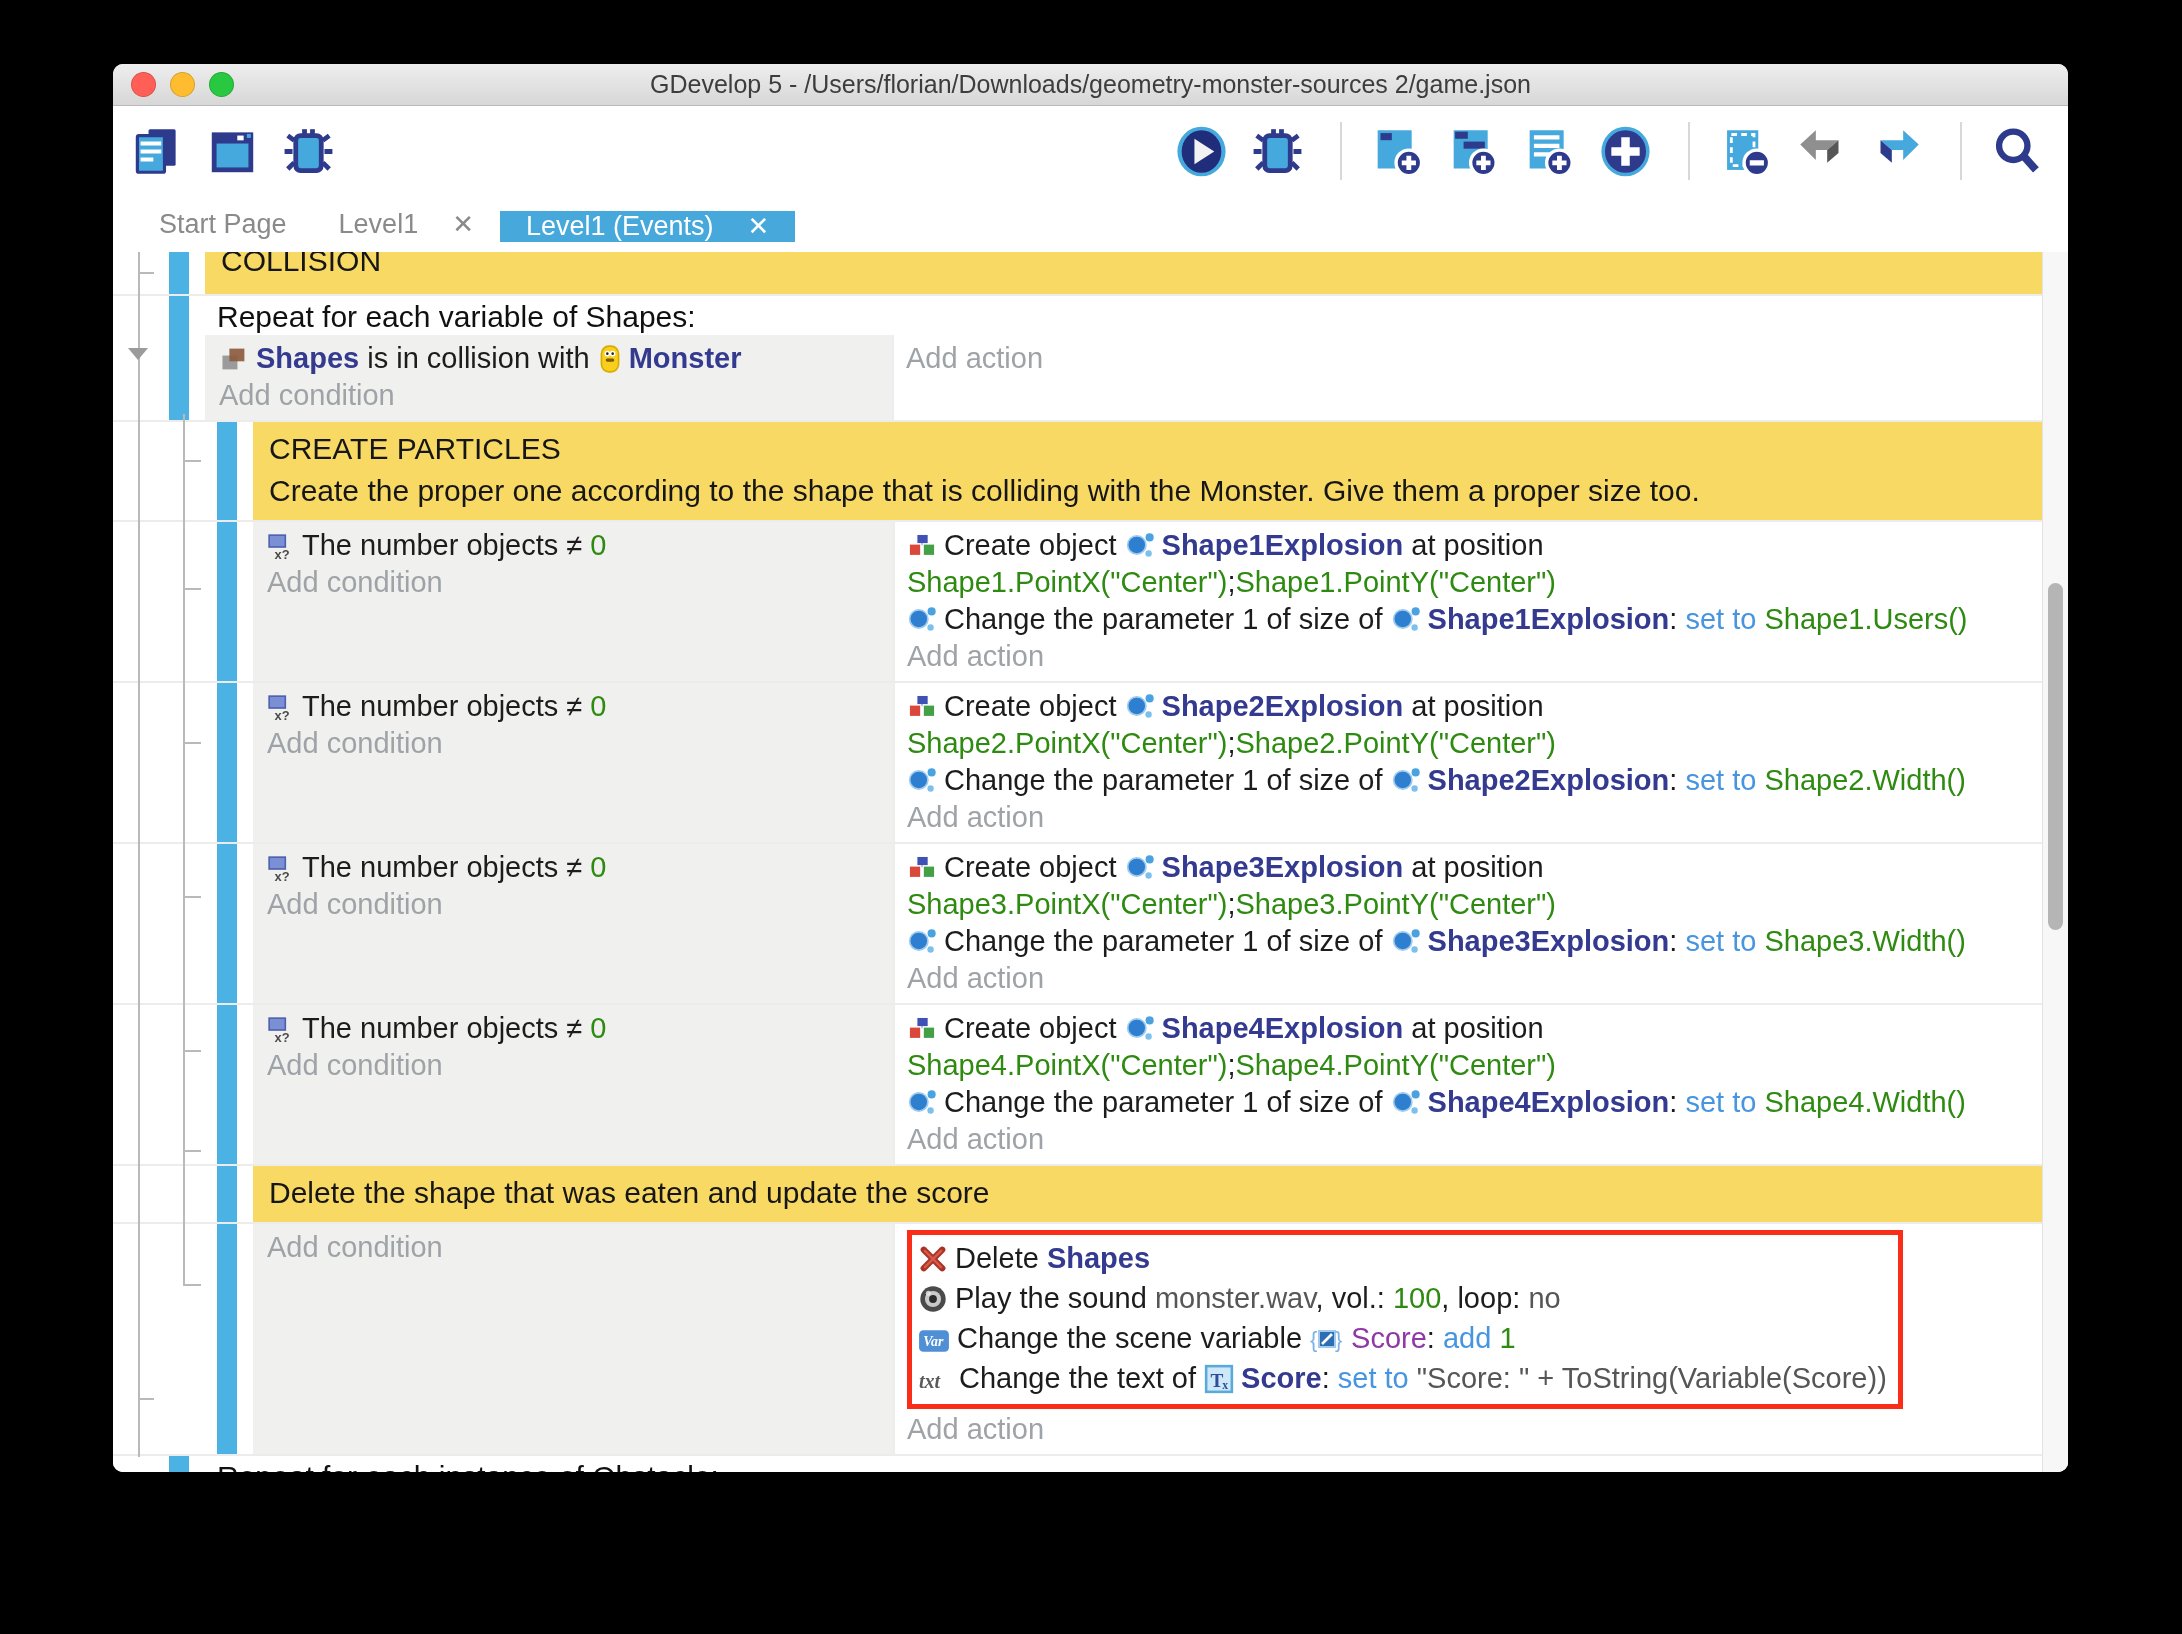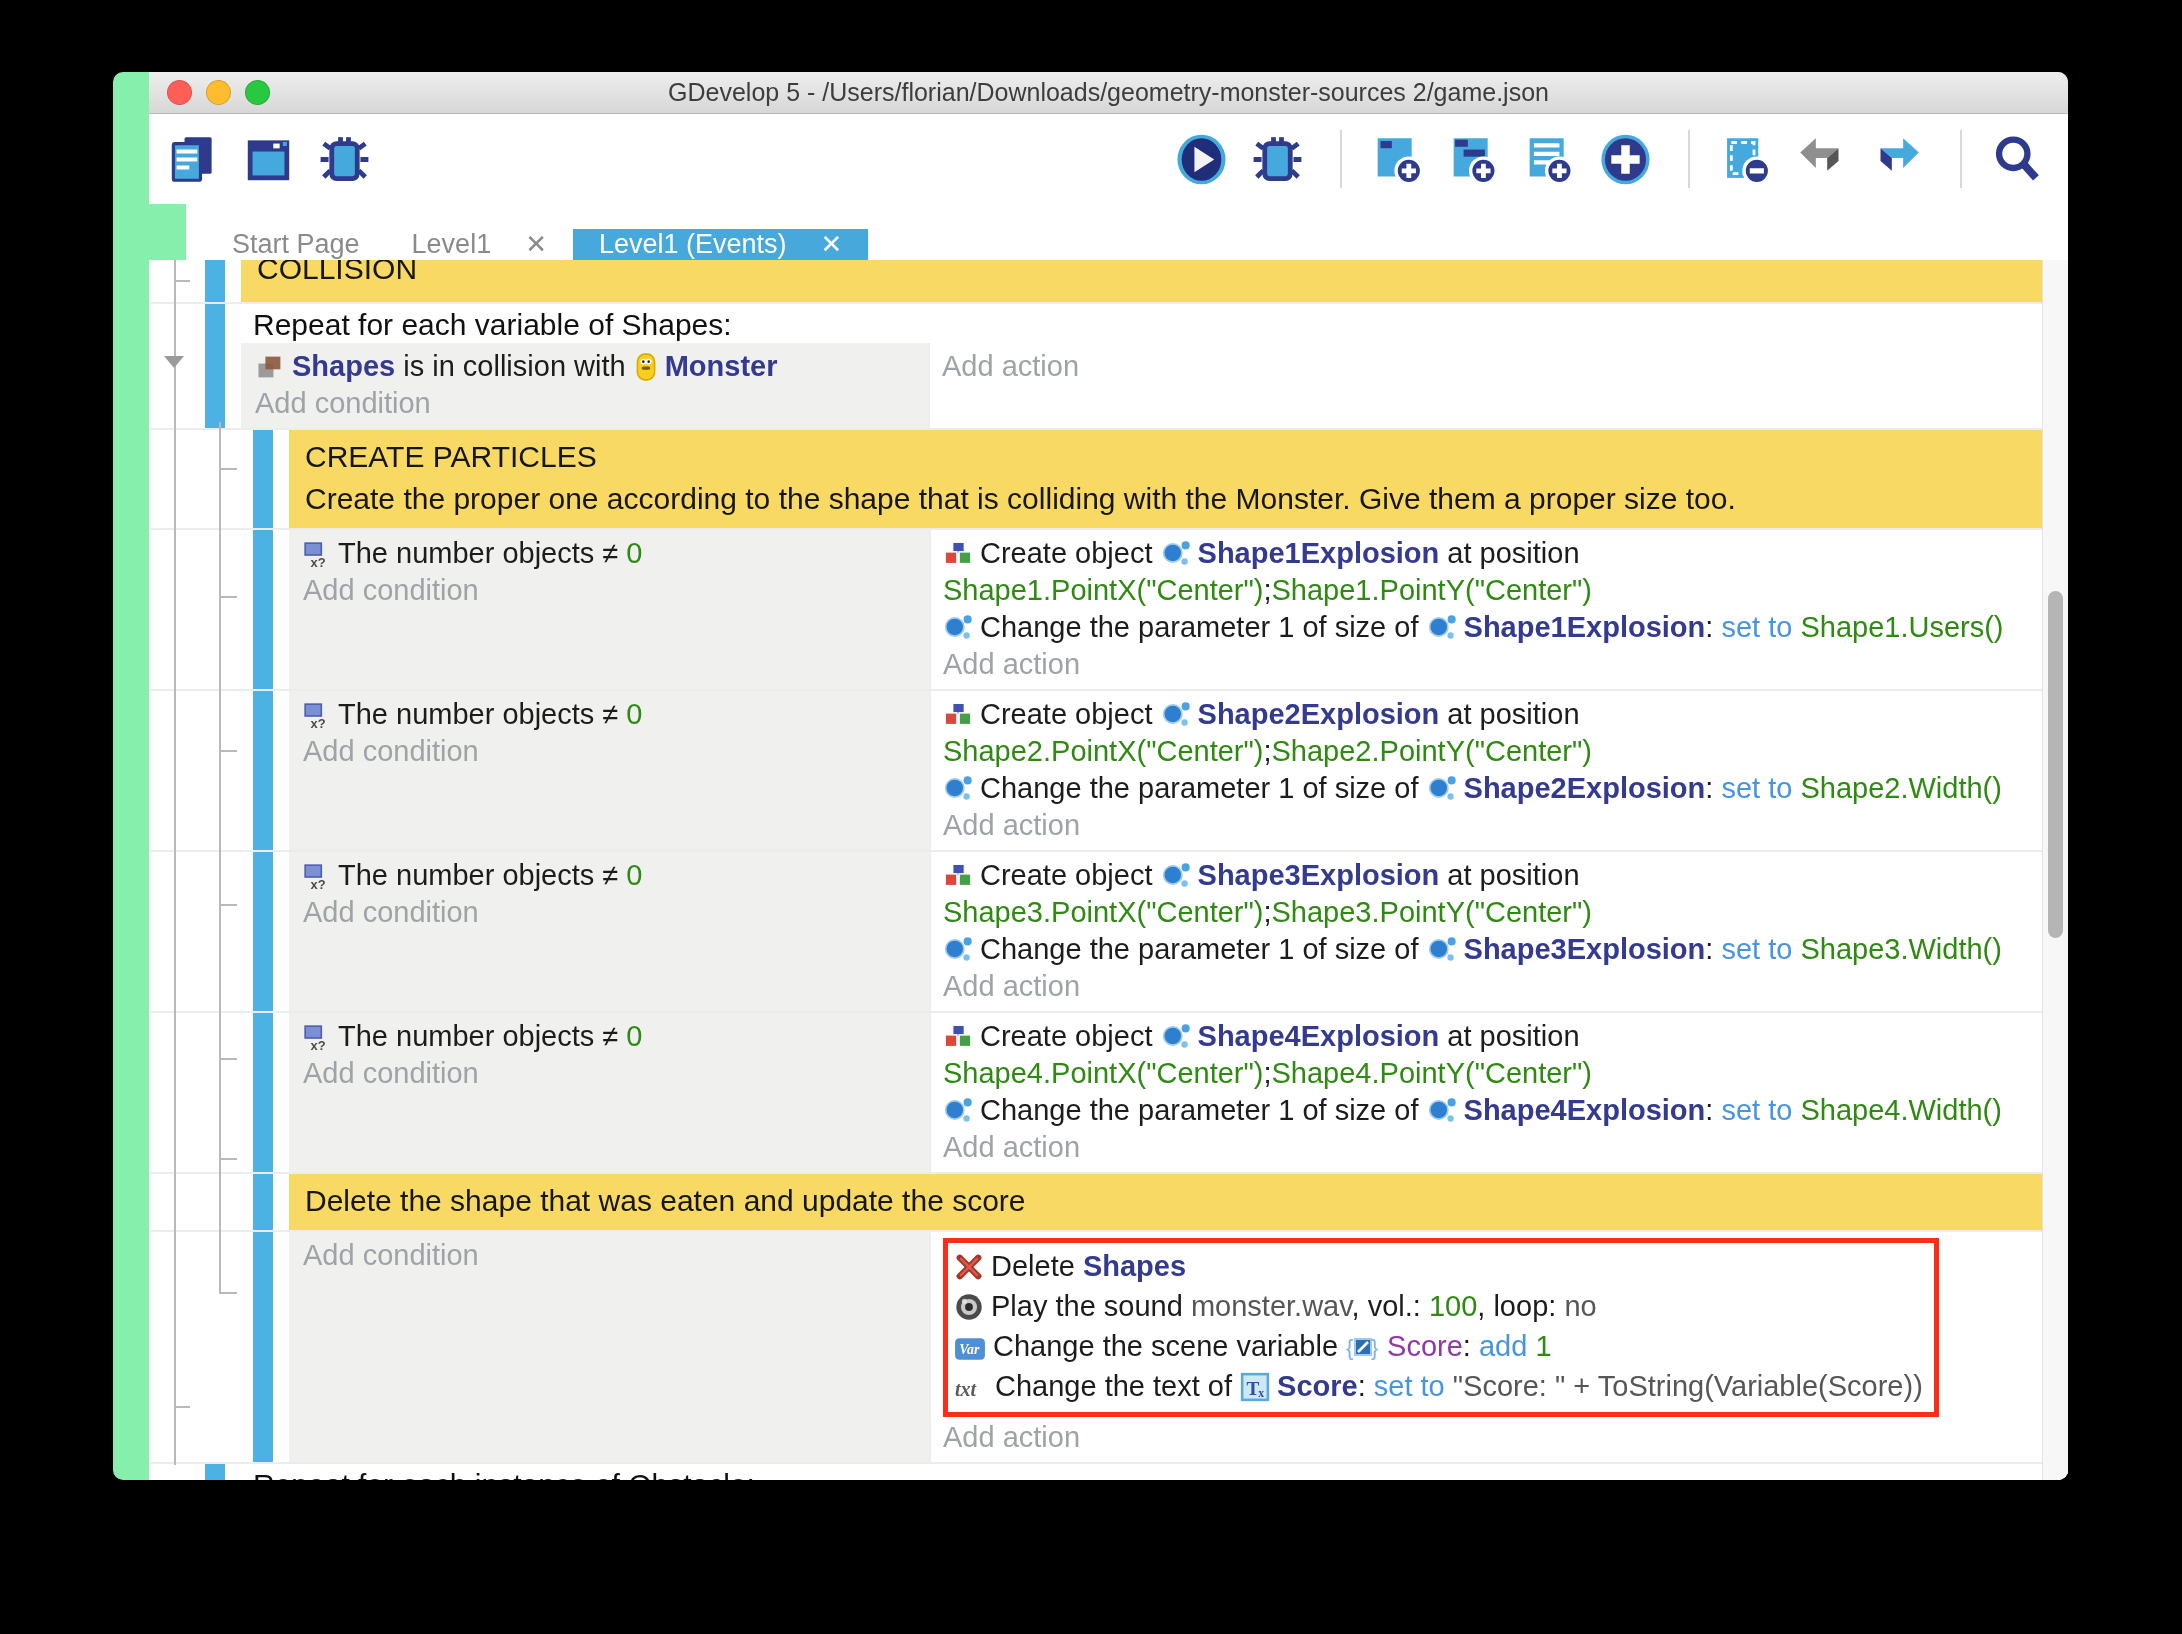--- a/index.html
+++ b/index.html
@@ -1,38 +1,38 @@
 <!DOCTYPE html>
 <html><head>
 <meta charset="utf-8">
 <style>
   html,body{margin:0;padding:0;background:#000;}
   *{box-sizing:border-box;}
   body{font-family:"Liberation Sans", sans-serif;}
   .stage{position:relative;width:2182px;height:1634px;background:#000;overflow:hidden;}
-  .window{position:absolute;left:113px;top:72px;width:1955px;height:1408px;background:#86efac;
-          border-radius:10px;overflow:hidden;box-shadow:0 18px 60px rgba(0,0,0,.6);padding-left:36px;}
+  .window{position:absolute;left:113px;top:64px;width:1955px;height:1408px;background:#ffffff;
+          border-radius:10px;overflow:hidden;box-shadow:0 18px 60px rgba(0,0,0,.6);}
   
   .titlebar{height:42px;background:linear-gradient(#eeeeee,#d7d7d7);border-bottom:1px solid #b9b9b9;
             display:flex;align-items:center;position:relative;}
   .lights{display:flex;gap:14px;margin-left:18px;}
   .light{width:25px;height:25px;border-radius:50%;border:1px solid rgba(0,0,0,.15);}
   .light.red{background:#ff5f57;}
   .light.yellow{background:#febc2e;}
   .light.green{background:#28c840;}
   .wtitle{position:absolute;left:0;right:0;text-align:center;font-size:25px;color:#3d3d3d;font-weight:500;}
   
   .toolbar{height:90px;background:#fff;display:flex;align-items:center;padding:0 16px;}
   .tbgroup{display:flex;align-items:center;gap:14px;}
   .tbsep{width:2px;height:58px;background:#d8d8d8;margin:0 14px;}
   .tbbtn{width:62px;height:62px;border:none;background:transparent;padding:2px;cursor:pointer;}
   .tbbtn svg{width:100%;height:100%;display:block;}
   .tbspacer{flex:1;}
   
-  .tabbar{height:56px;background:#fff;display:flex;align-items:flex-end;padding-left:20px;margin-left:37px;}
+  .tabbar{height:56px;background:#fff;display:flex;align-items:center;padding-left:20px;}
   .tab{display:flex;align-items:center;gap:34px;padding:0 26px;font-size:27px;color:#8a8a8a;cursor:pointer;}
   .tab .tclose{font-size:26px;color:#8a8a8a;}
   .tab.active{background:#47a8dc;color:#fff;font-weight:400;margin-top:4px;}
   .tab.active .tclose{color:#fff;}
   
   .sheet{position:relative;height:1220px;background:#fff;overflow:hidden;}
   .evcol{position:absolute;left:0;top:0;width:1929px;}
   .evt{display:flex;border-bottom:2px solid #ececec;background:#fff;gap:16px;}
   .evt .spacer0{width:40px;flex:none;}
   .evt .spacer1{width:88px;flex:none;}

